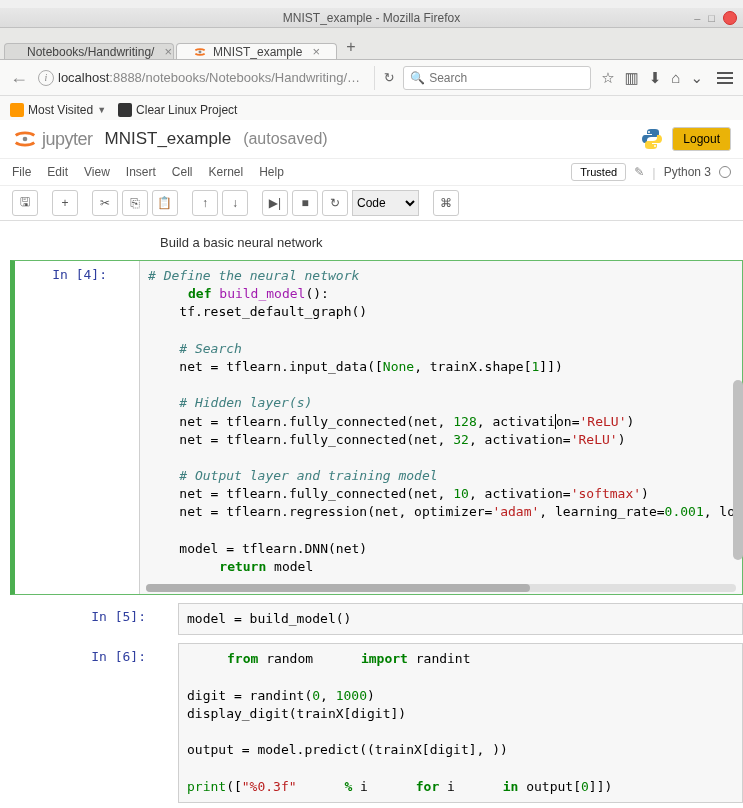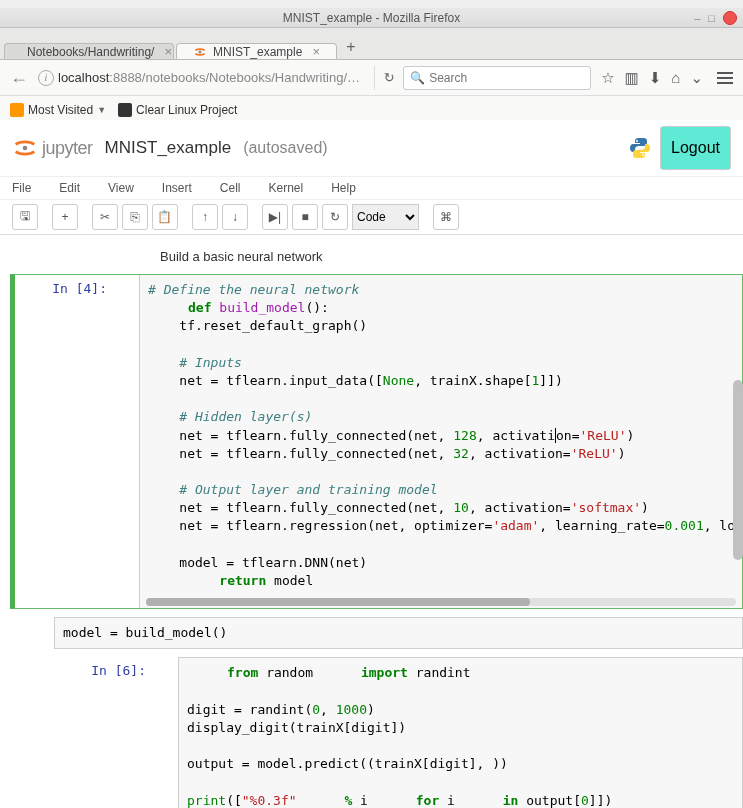--- a/index.html
+++ b/index.html
@@ -40,23 +40,23 @@
 .page-scrollbar { position: absolute; right: 0; top: 380px; width: 10px; height: 180px; background: #c0c0c0; border-radius: 5px; }
 
 .jupyter-header { display: flex; align-items: center; padding: 6px 12px; gap: 12px; }
 .jupyter-logo { display: flex; align-items: center; gap: 4px; }
 .jupyter-logo-icon { width: 26px; height: 26px; }
 .jupyter-logo-text { font-size: 18px; color: #888; font-weight: 400; letter-spacing: -0.5px; }
 .notebook-name { font-size: 17px; color: #333; }
 .autosave { font-size: 16px; color: #888; }
 .header-right { margin-left: auto; display: flex; align-items: center; gap: 8px; }
 .python-logo { width: 24px; height: 24px; }
-.logout-btn { border: 1px solid #ccc; padding: 12px 10px; border-radius: 3px; font-size: 16px; background: #5eead4; }
-
-.menubar { display: flex; align-items: center; padding: 4px 12px; gap: 28px; border-top: 1px solid #eee; border-bottom: 1px solid #eee; }
+.logout-btn { border: 1px solid #ccc; padding: 4px 10px; border-radius: 3px; font-size: 12px; background: #eab308; }
+
+.menubar { display: flex; align-items: center; padding: 4px 12px; gap: 16px; border-top: 1px solid #eee; border-bottom: 1px solid #eee; }
 .menubar-item { font-size: 12px; color: #555; }
 .menubar-right { margin-left: auto; display: flex; align-items: center; gap: 8px; }
 .trusted-btn { border: 1px solid #ccc; padding: 2px 8px; border-radius: 3px; font-size: 11px; }
 .kernel-name { font-size: 12px; color: #555; }
 .kernel-dot { width: 12px; height: 12px; border: 1px solid #888; border-radius: 50%; }
 .pencil { color: #888; font-size: 12px; }
 
 .toolbar { display: flex; align-items: center; padding: 4px 12px; gap: 4px; border-bottom: 1px solid #ddd; }
 .toolbar-btn { width: 26px; height: 26px; border: 1px solid #ccc; border-radius: 3px; display: flex; align-items: center; justify-content: center; font-size: 12px; color: #555; background: #fff; }
 .toolbar-sep { width: 6px; }
@@ -178,20 +178,27 @@
   </div>
 
   <div class="menubar">
     <span class="menubar-item">File</span>
     <span class="menubar-item">Edit</span>
     <span class="menubar-item">View</span>
     <span class="menubar-item">Insert</span>
     <span class="menubar-item">Cell</span>
     <span class="menubar-item">Kernel</span>
     <span class="menubar-item">Help</span>
+    <div class="menubar-right">
+      <span class="trusted-btn">Trusted</span>
+      <span class="pencil">✎</span>
+      <span style="color:#ccc">|</span>
+      <span class="kernel-name">Python 3</span>
+      <span class="kernel-dot"></span>
+    </div>
   </div>
 
   <div class="toolbar">
     <span class="toolbar-btn">🖫</span>
     <span class="toolbar-sep"></span>
     <span class="toolbar-btn">+</span>
     <span class="toolbar-sep"></span>
     <span class="toolbar-btn">✂</span>
     <span class="toolbar-btn">⎘</span>
     <span class="toolbar-btn">📋</span>
@@ -210,37 +217,38 @@
   <div class="notebook-area">
 
     <div class="md-cell">Build a basic neural network</div>
 
     <div class="code-cell selected">
       <div class="prompt">In [4]:</div>
       <div class="code-area" style="padding-bottom:18px"><span class="c-comment"># Define the neural network</span>
 <span class="c-keyword">def</span> <span class="c-def">build_model</span>():
     tf.reset_default_graph()
 
-    <span class="c-comment"># Inputs</span>
+    <span class="c-comment"># Search</span>
     net = tflearn.input_data([<span class="c-builtin">None</span>, trainX.shape[<span class="c-number">1</span>]])
 
     <span class="c-comment"># Hidden layer(s)</span>
     net = tflearn.fully_connected(net, <span class="c-number">128</span>, activati<span style="border-left:1px solid #000">o</span>n=<span class="c-string">'ReLU'</span>)
     net = tflearn.fully_connected(net, <span class="c-number">32</span>, activation=<span class="c-string">'ReLU'</span>)
 
     <span class="c-comment"># Output layer and training model</span>
     net = tflearn.fully_connected(net, <span class="c-number">10</span>, activation=<span class="c-string">'softmax'</span>)
     net = tflearn.regression(net, optimizer=<span class="c-string">'adam'</span>, learning_rate=<span class="c-number">0.001</span>, los
 
     model = tflearn.DNN(net)
     <span class="c-keyword">return</span> model
 <div class="hscroll"><div class="hscroll-thumb"></div></div></div>
     </div>
 
     <div class="code-cell" style="padding-left:44px">
+      <div class="prompt">In [5]:</div>
       <div class="cell-container">
           <div class="code-area" style="border-left:none">model = build_model()</div>
         </div>
     </div>
 
     <div class="code-cell" style="padding-left:44px">
       <div class="prompt">In [6]:</div>
       <div class="cell-container">
           <div class="code-area" style="border-left:none"><span class="c-keyword">from</span> random <span class="c-keyword">import</span> randint
 

